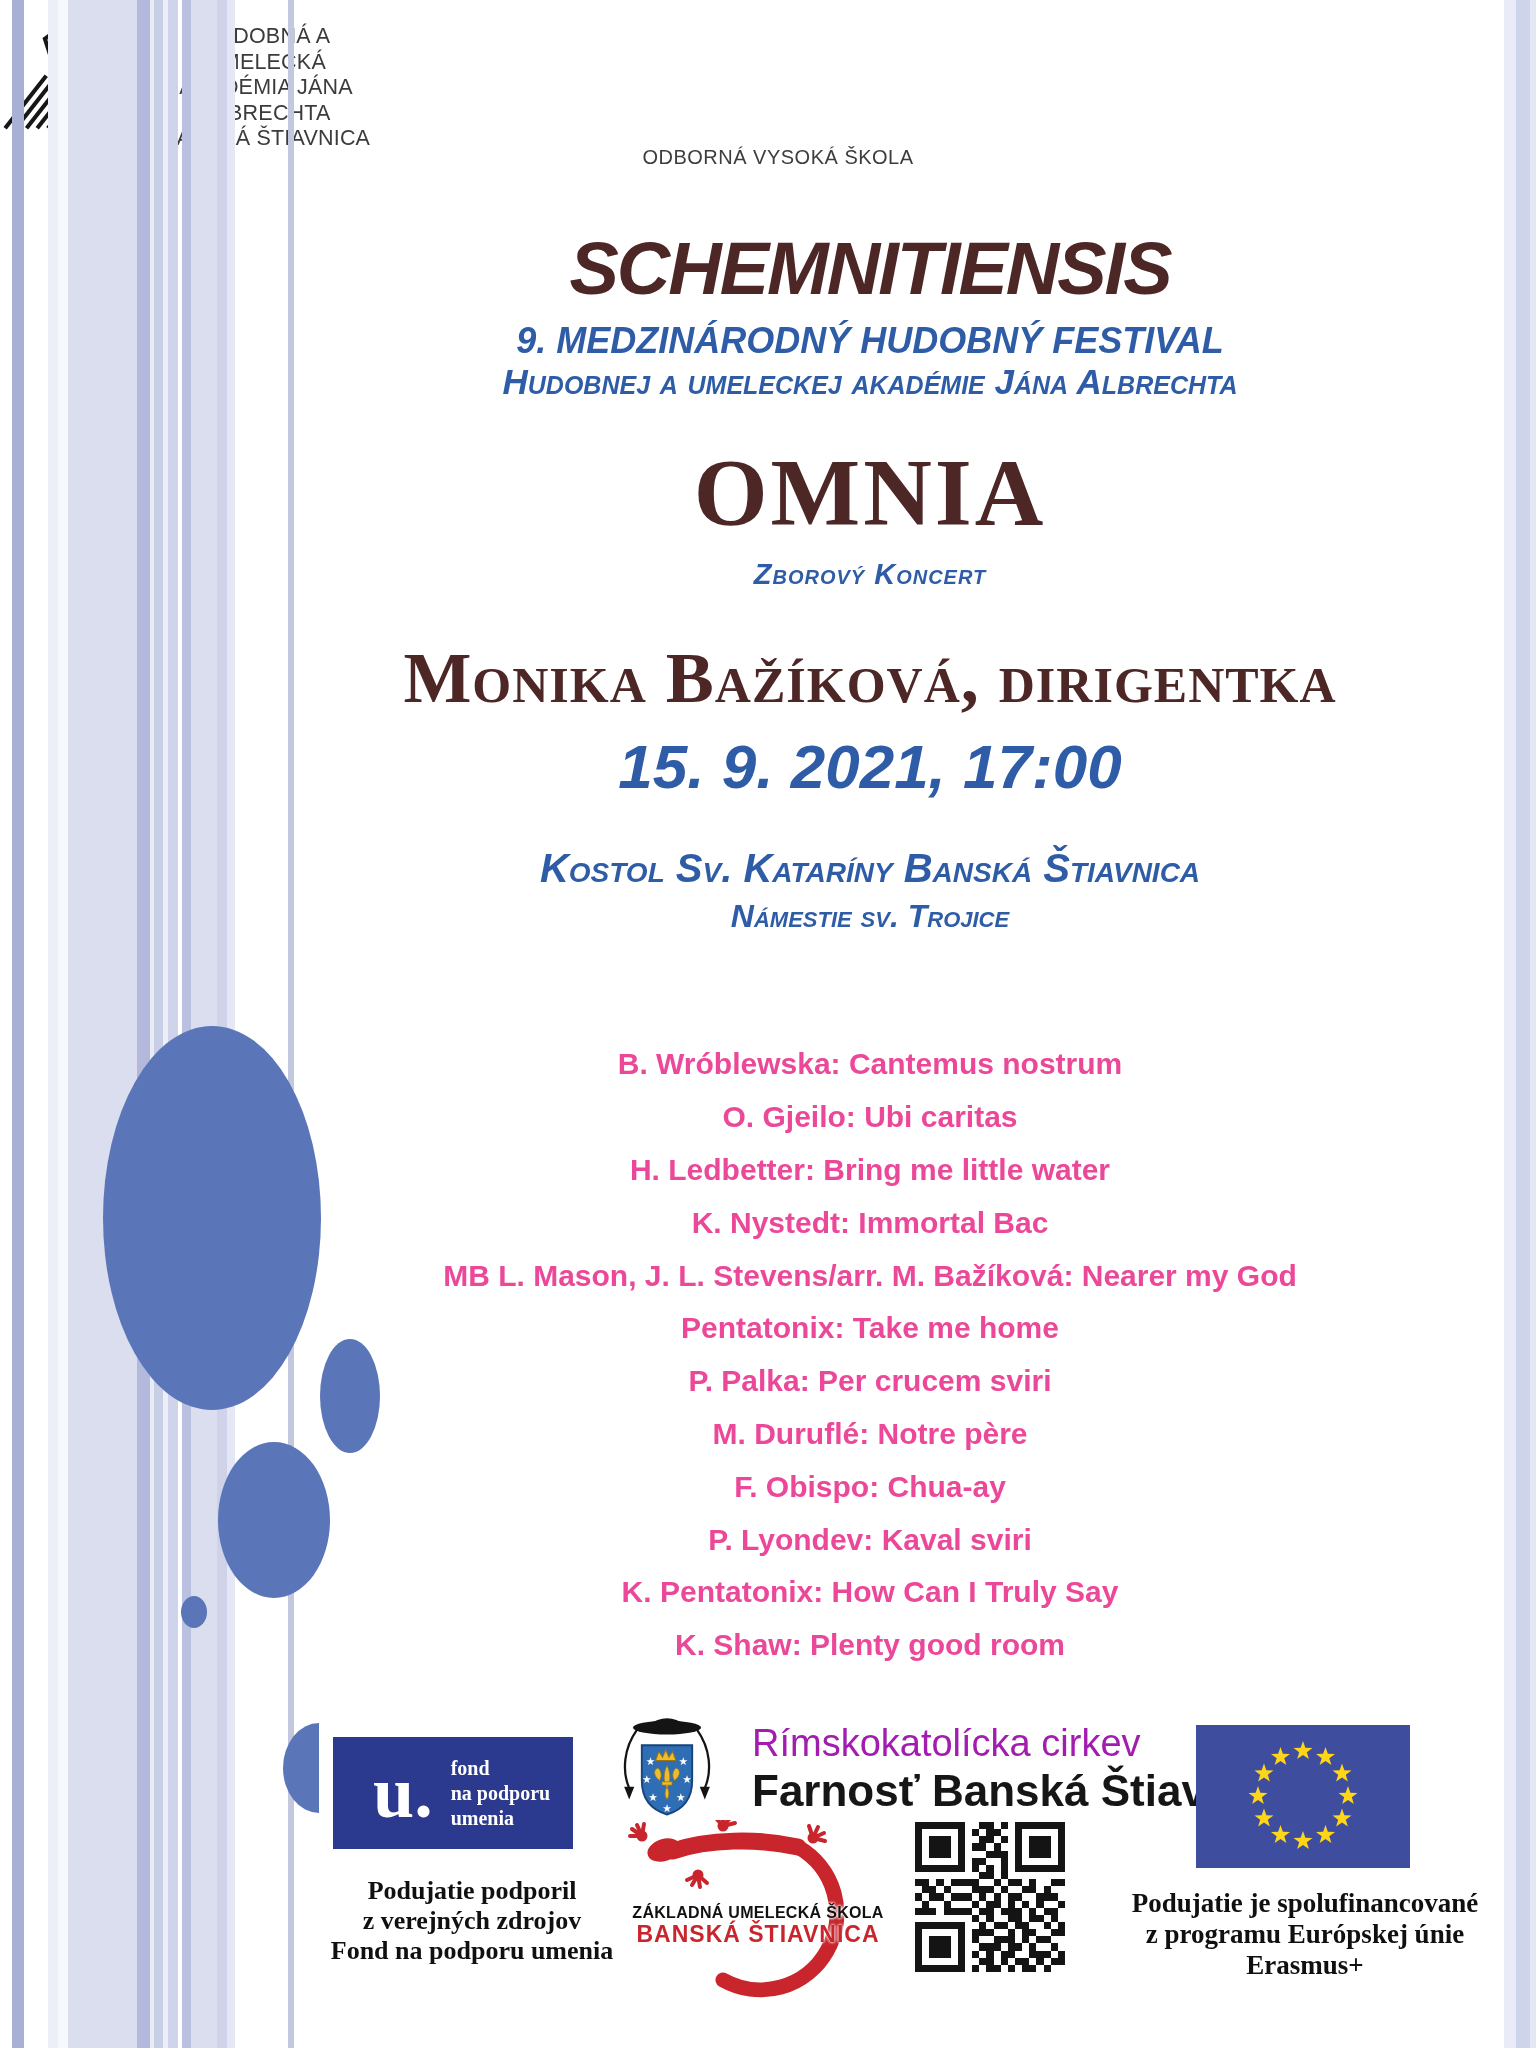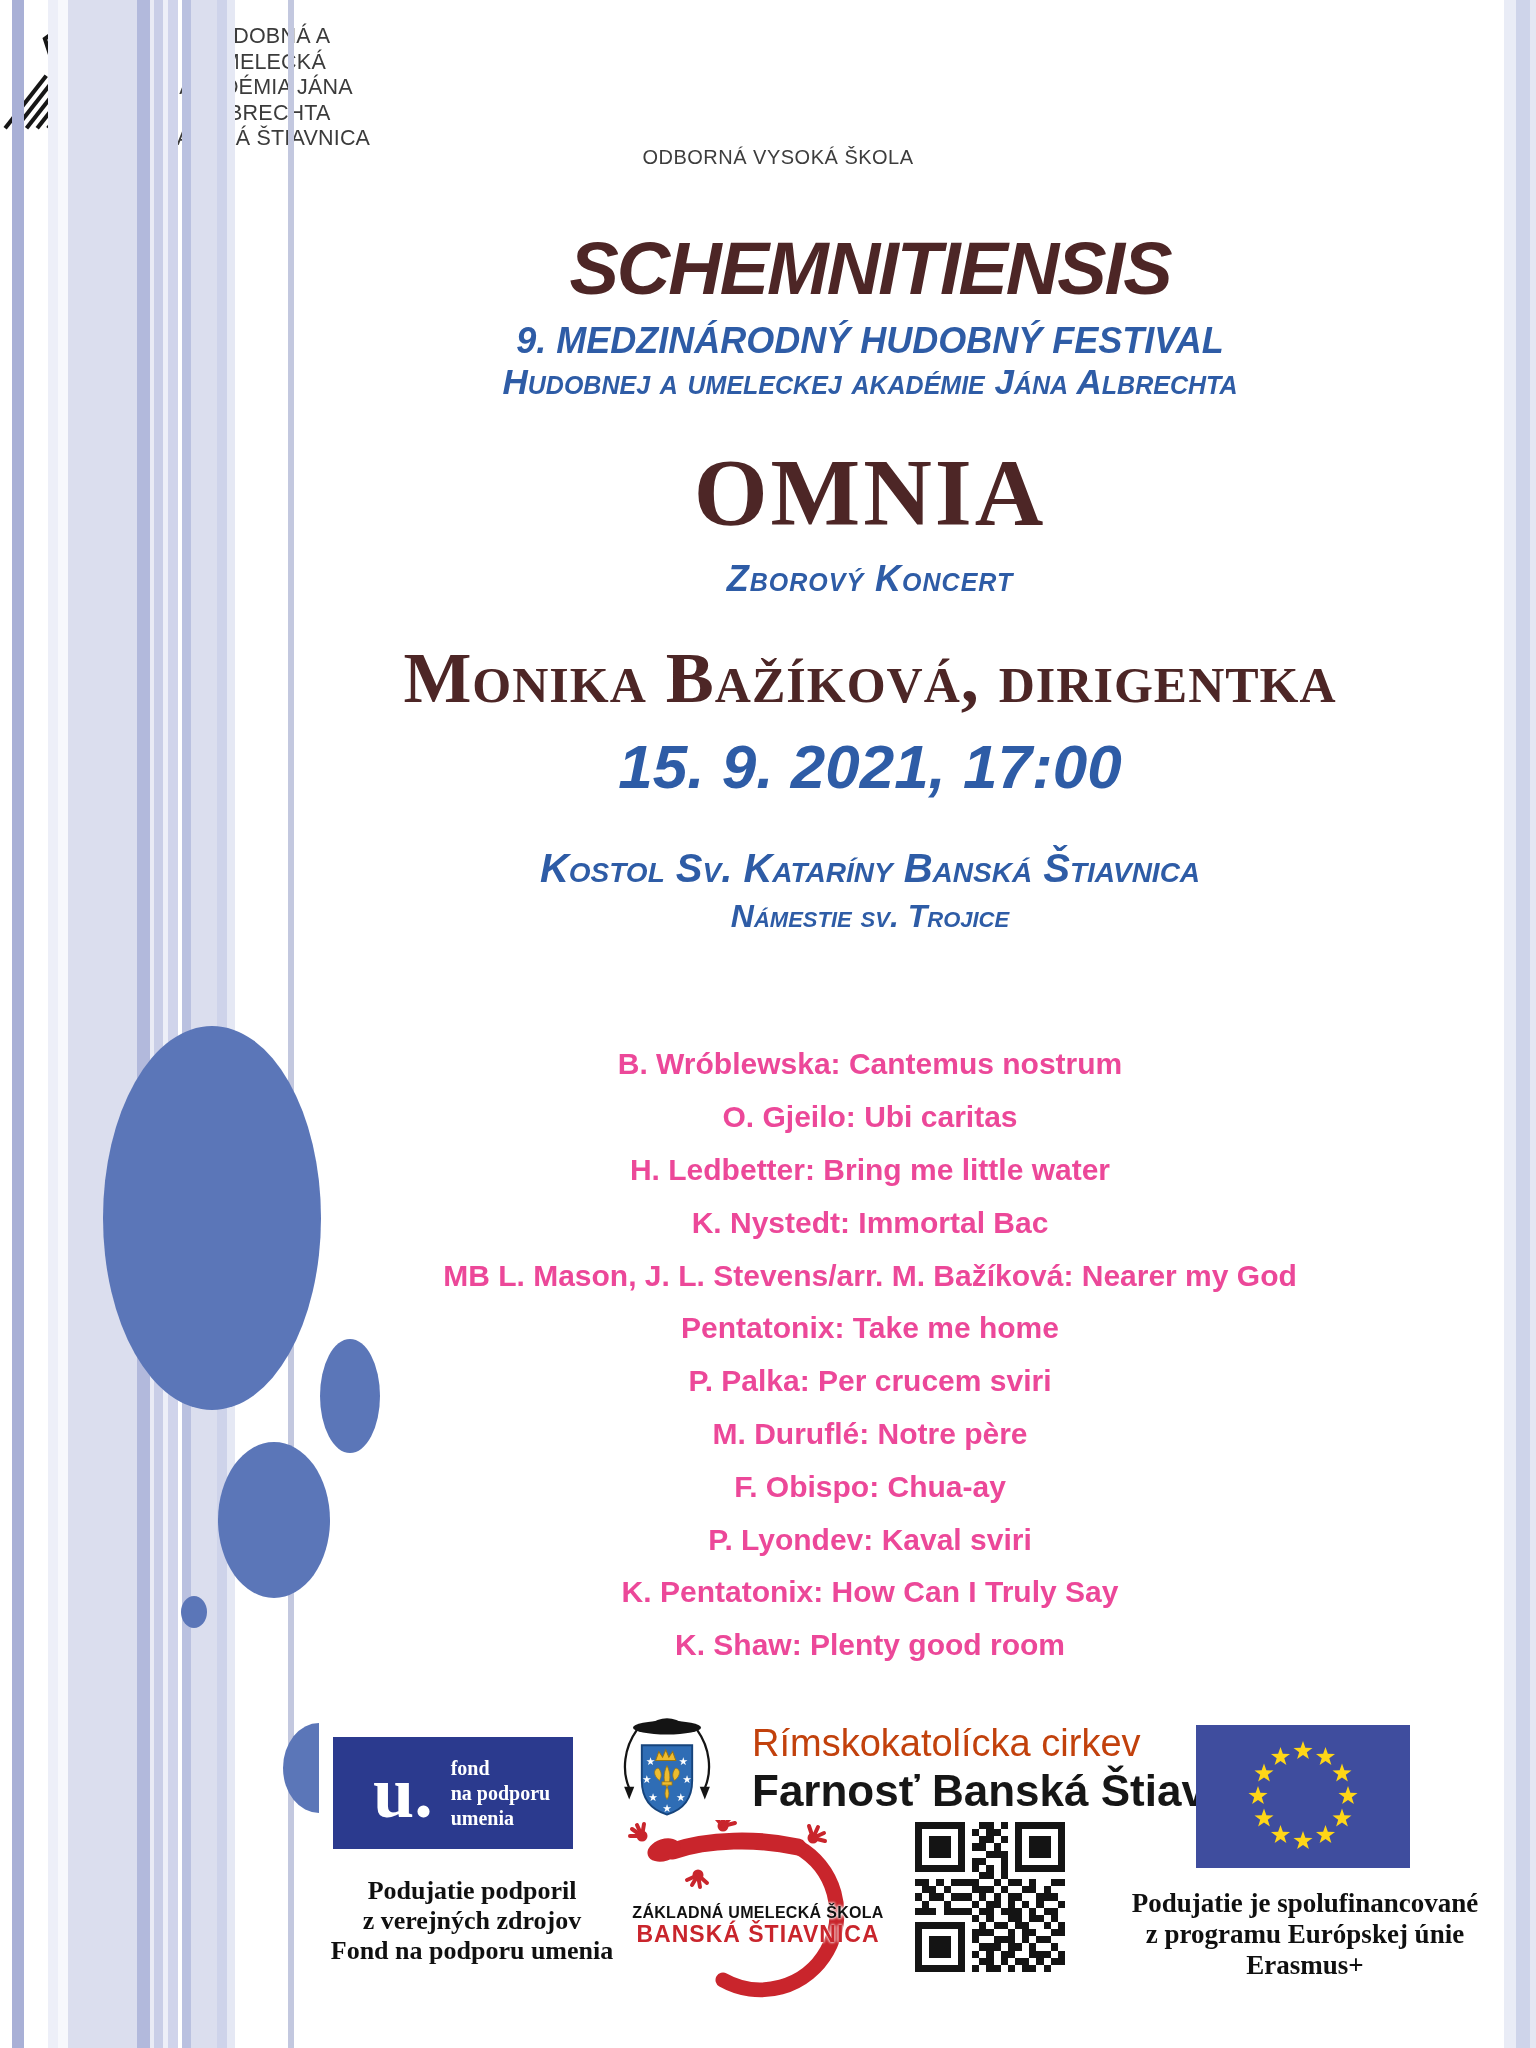--- a/index.html
+++ b/index.html
@@ -14,21 +14,21 @@
   .col{position:absolute;left:300px;width:1140px;text-align:center;z-index:2;}
   .maroon{color:#4d2626;}
   .blue{color:#2e5ca6;}
   .sans-b{font-family:"Liberation Sans",sans-serif;font-weight:bold;font-style:italic;}
   .serif{font-family:"Liberation Serif",serif;}
   .sc{font-variant:small-caps;}
   #festival-title{top:232px;font-size:74px;letter-spacing:-2px;line-height:1;}
   #festival-sub1{top:320px;font-size:36px;letter-spacing:0;}
   #festival-sub2{top:362px;font-size:35px;}
   #concert-name{top:446px;font-size:95px;font-weight:bold;letter-spacing:3px;line-height:1;}
-  #concert-type{top:558px;font-size:36px;letter-spacing:1px;}
+  #concert-type{top:558px;font-size:29px;letter-spacing:1px;}
   #conductor{top:642px;font-size:72px;font-weight:bold;letter-spacing:1px;line-height:1;}
   #datetime{top:736px;font-size:62px;line-height:1;}
   #venue{top:846px;font-size:40px;}
   #address{top:898px;font-size:32px;}
   #program{top:1038px;}
   .program-line{height:52.8px;display:flex;align-items:center;justify-content:center;
                 font-size:30px;font-weight:bold;color:#ec4899;}
   
   #academy{left:642px;top:20px;display:flex;z-index:2;}
   #academy-text{margin-left:12px;margin-top:24px;width:244px;text-align:center;
@@ -38,21 +38,21 @@
   
   #fpu-box{left:333px;top:1737px;width:240px;height:112px;background:#2b3a8e;color:#fff;
       display:flex;align-items:center;padding-left:40px;box-sizing:border-box;z-index:3;}
   #fpu-u{font-family:"Liberation Serif",serif;font-weight:bold;font-size:74px;line-height:.8;}
   #fpu-lines{margin-left:18px;font-family:"Liberation Serif",serif;font-size:20px;
       line-height:25px;font-weight:bold;}
   .caption{position:absolute;text-align:center;font-family:"Liberation Serif",serif;
       font-weight:bold;color:#101010;z-index:3;}
   #fpu-caption{left:322px;top:1876px;width:300px;font-size:26px;line-height:30px;}
   #eu-caption{left:1110px;top:1888px;width:390px;font-size:27px;line-height:31px;}
-  #church-line1{left:752px;top:1722px;font-size:38px;color:#c2410c;z-index:3;}
+  #church-line1{left:752px;top:1722px;font-size:38px;color:#a21caf;z-index:3;}
   #church-line2{left:752px;top:1766px;font-size:44px;font-weight:bold;color:#161616;z-index:3;}
   #coat{left:591px;top:1710px;z-index:3;}
   #lizard-block{left:628px;top:1820px;width:280px;height:215px;z-index:3;}
   #zus-line1{position:absolute;left:0;top:84px;width:260px;text-align:center;font-size:16px;
       font-weight:bold;color:#111;letter-spacing:.3px;
       text-shadow:0 0 3px #fff,0 0 3px #fff,0 0 3px #fff;}
   #zus-line2{position:absolute;left:0;top:101px;width:260px;text-align:center;font-size:23px;
       font-weight:bold;color:#c9252c;letter-spacing:1px;
       text-shadow:0 0 3px #fff,0 0 3px #fff;}
   #qr{left:915px;top:1822px;z-index:3;}

